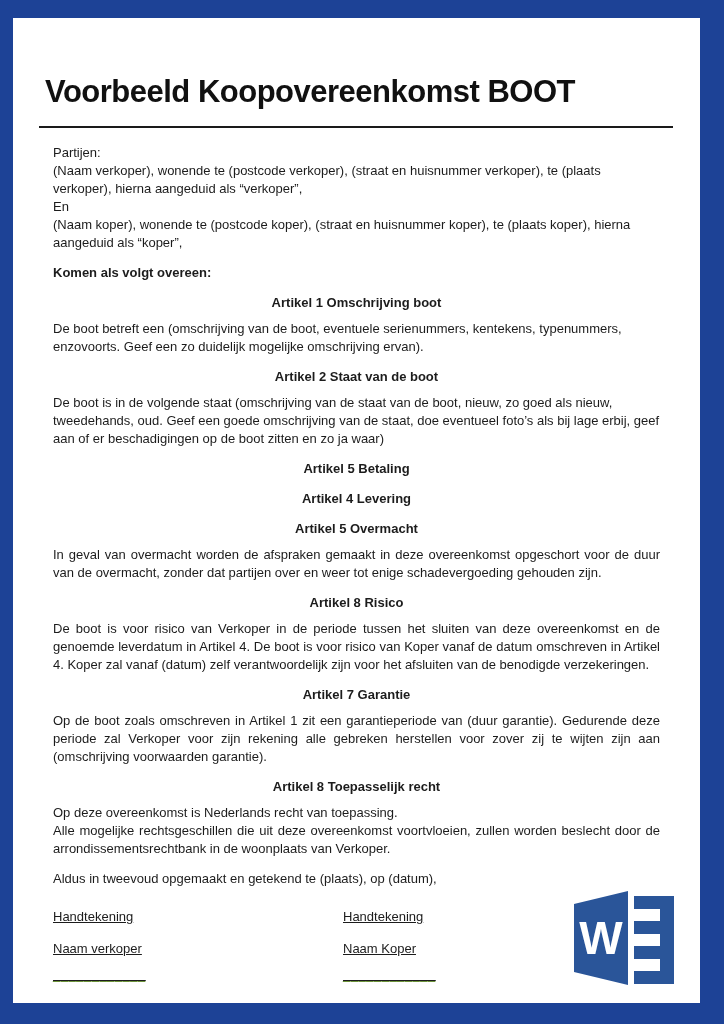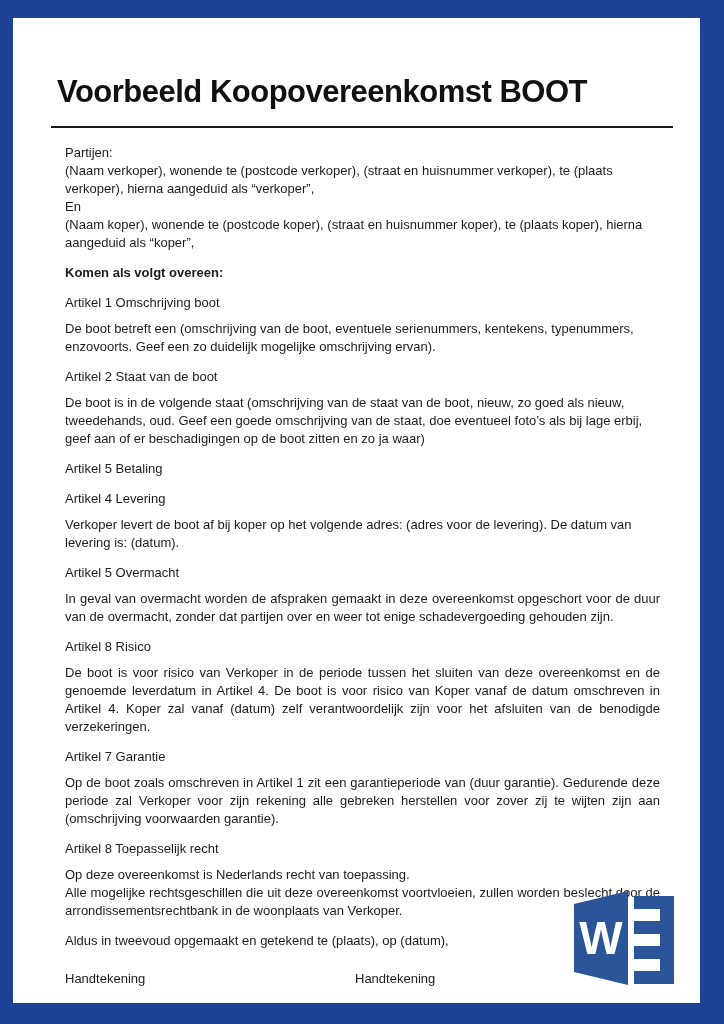--- a/index.html
+++ b/index.html
@@ -19,21 +19,21 @@
     border-style: solid;
     border-color: #1d4296;
     border-width: 18px 24px 21px 13px;
     background: #ffffff;
   }
   .page {
     position: relative;
     width: 100%;
     height: 100%;
     box-sizing: border-box;
-    padding: 56px 32px 0 44px;
+    padding: 56px 32px 0 32px;
     overflow: hidden;
   }
   .title {
     margin: 0;
     font-size: 31px;
     line-height: 36px;
     font-weight: bold;
     letter-spacing: -0.5px;
     color: #111111;
   }
@@ -41,31 +41,31 @@
     border: none;
     border-top: 2px solid #1a1a1a;
     margin: 16px -5px 0 -6px;
   }
   p, h2 {
     margin: 8px;
     font-size: 13px;
     line-height: 18px;
     color: #1c1c1c;
   }
-  h2 { font-weight: normal; }
+  h2 { font-weight: bold; text-align: center; }
   .parties { margin-top: 16px; }
   .preline { white-space: pre-line; }
   .justify { text-align: justify; }
   .block { margin-top: 12px; }
   .lead { font-weight: bold; }
   .signatures {
     display: flex;
     margin-top: 12px;
   }
-  .sig-col { width: 290px; }
+  .sig-col { width: 290px; text-decoration: underline; }
   .sig-name { margin-top: 14px; }
   .sig-line { margin-top: 5px; letter-spacing: 0.5px; color: #4d7c0f; }
   .word-logo {
     position: absolute;
     right: 26px;
     bottom: 15px;
     width: 106px;
     height: 100px;
   }
 </style>
@@ -95,21 +95,20 @@
         <h2>Artikel 2 Staat van de boot</h2>
         <p>De boot is in de volgende staat (omschrijving van de staat van de boot, nieuw, zo goed als nieuw, tweedehands, oud. Geef een goede omschrijving van de staat, doe eventueel foto’s als bij lage erbij, geef aan of er beschadigingen op de boot zitten en zo ja waar)</p>
       </section>
 
       <section class="block">
         <h2>Artikel 5 Betaling</h2>
       </section>
 
       <section class="block">
         <h2>Artikel 4 Levering</h2>
-        <p>Verkoper levert de boot af bij koper op het volgende adres: (adres voor de levering). De datum van levering is: (datum).</p>
       </section>
 
       <section class="block">
         <h2>Artikel 5 Overmacht</h2>
         <p class="justify">In geval van overmacht worden de afspraken gemaakt in deze overeenkomst opgeschort voor de duur van de overmacht, zonder dat partijen over en weer tot enige schadevergoeding gehouden zijn.</p>
       </section>
 
       <section class="block">
         <h2>Artikel 8 Risico</h2>
         <p class="justify">De boot is voor risico van Verkoper in de periode tussen het sluiten van deze overeenkomst en de genoemde leverdatum in Artikel 4. De boot is voor risico van Koper vanaf de datum omschreven in Artikel 4. Koper zal vanaf (datum) zelf verantwoordelijk zijn voor het afsluiten van de benodigde verzekeringen.</p>

